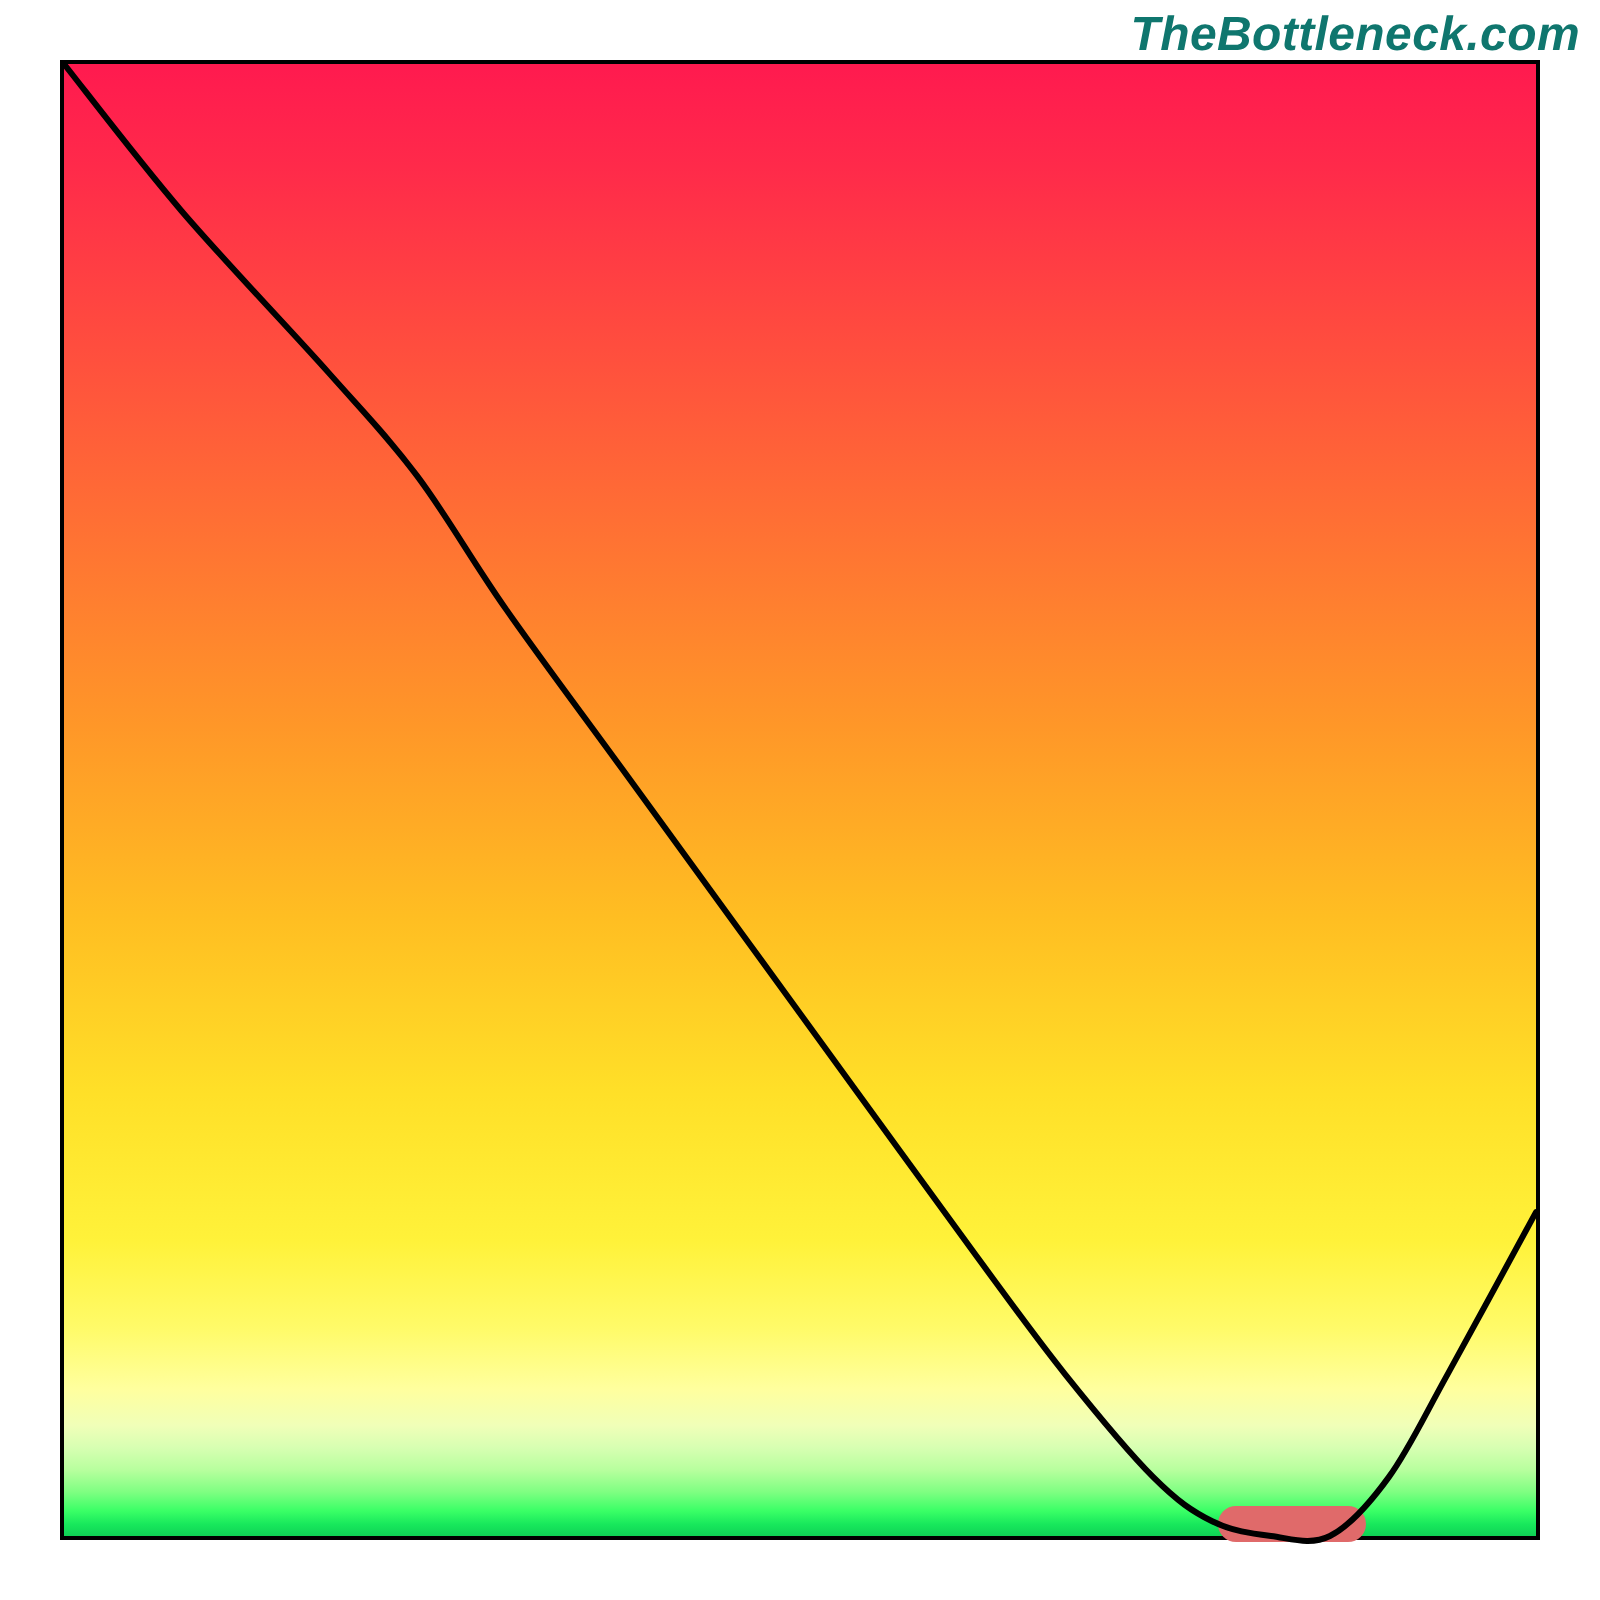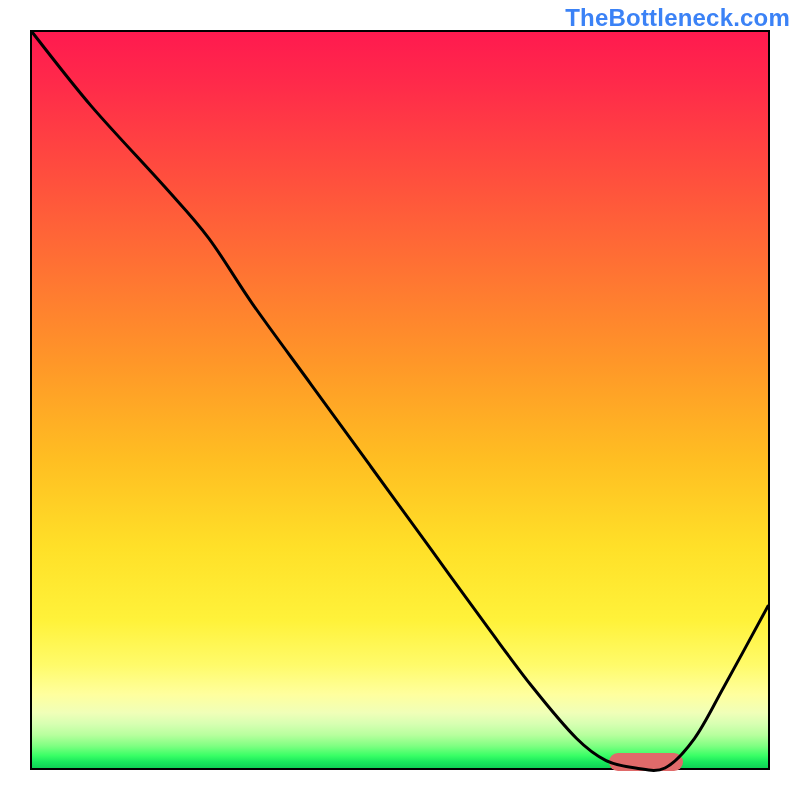--- a/index.html
+++ b/index.html
@@ -14,22 +14,23 @@
     position: relative;
     width: 800px;
     height: 800px;
   }
   .attrib {
     position: absolute;
     top: 4px;
     right: 10px;
     font-size: 24px;
     font-weight: 600;
-    color: #3b82f6;
+    color: #0f766e;
     letter-spacing: 0.2px;
+    font-style: italic;
   }
   .plot-frame {
     position: absolute;
     left: 30px;
     top: 30px;
     width: 740px;
     height: 740px;
     box-sizing: border-box;
     border: 2px solid #000;
   }

